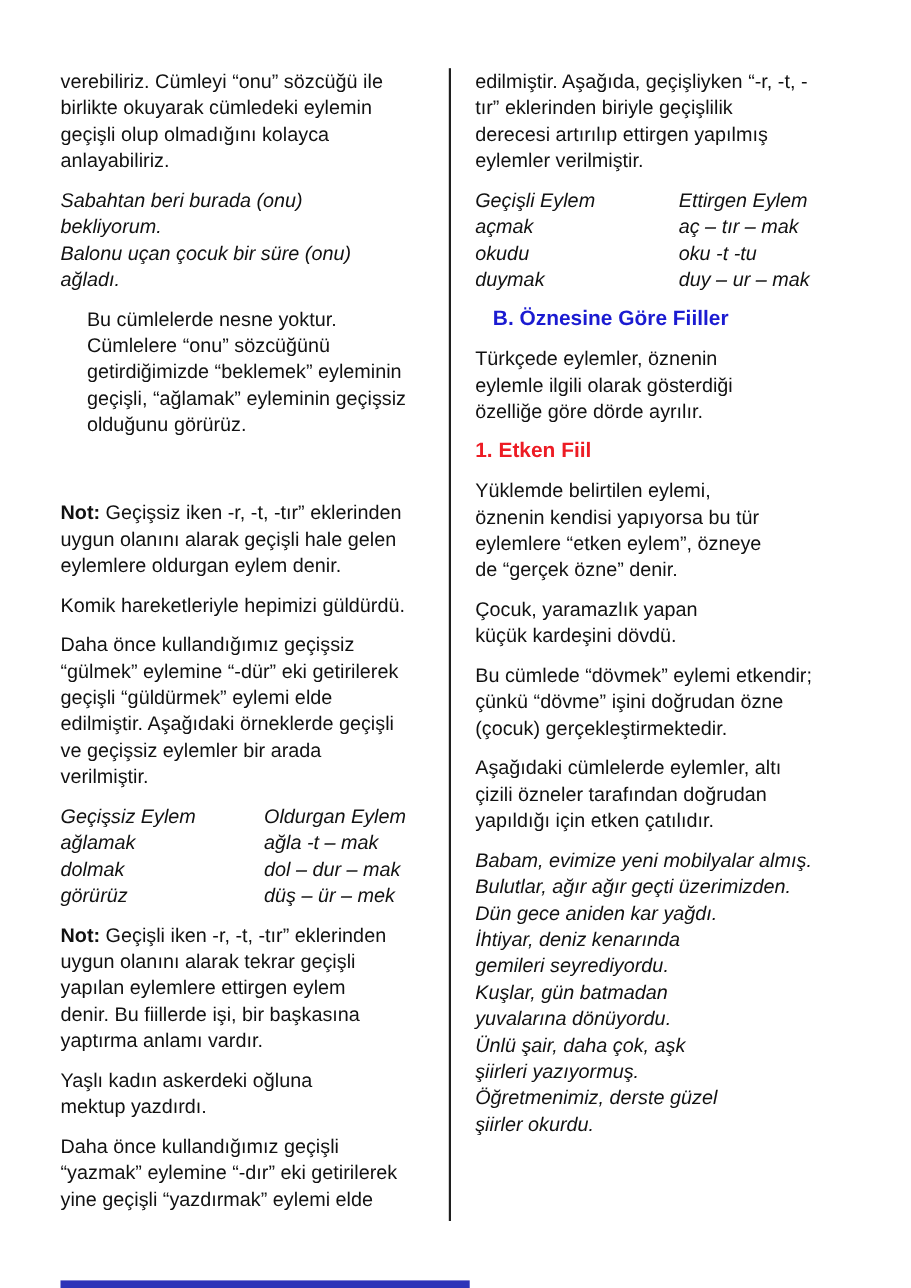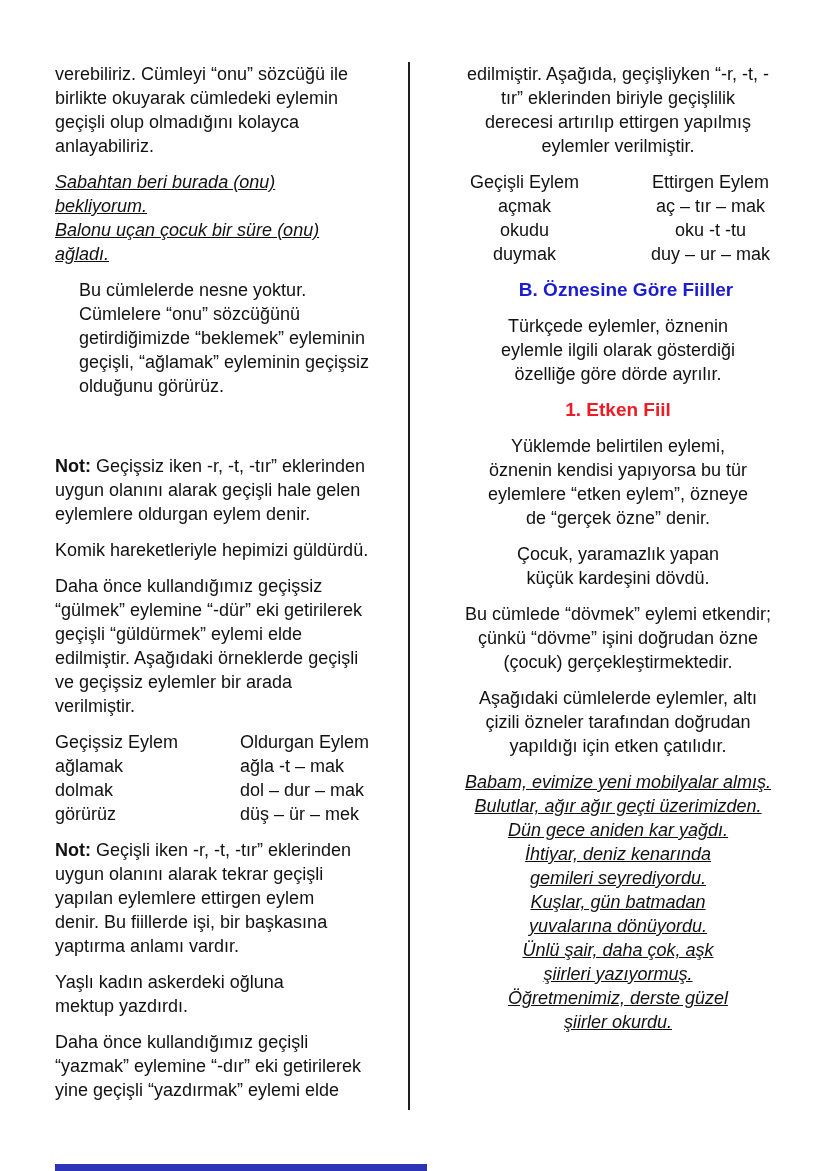--- a/index.html
+++ b/index.html
@@ -23,47 +23,48 @@
     width:828px;height:1171px;
     overflow:hidden;
     background:var(--page-bg);
   }
   .column{
     position:absolute;
     top:62px;
     line-height:24px;
   }
   .col-left{left:55px;width:355px;}
-  .col-right{left:432px;width:372px;text-align:center;}
+  .col-right{left:432px;width:372px;}
   .divider{
     position:absolute;
     left:408px;top:62px;
     width:2px;height:1048px;
     background:var(--divider-color);
   }
   p{
     margin:0 0 12px 0;
     white-space:pre-line;
   }
   p.big-gap{margin-bottom:56px;margin-left:24px;}
-  .italic{font-style:italic;text-decoration:underline;}
+  .italic{font-style:italic;}
   .note-label{font-weight:bold;}
   .heading-blue{
     color:var(--accent-blue);
     font-weight:bold;
     font-size:19px;
     margin:2px 0 12px 16px;
   }
   .heading-red{
     color:var(--accent-red);
     font-weight:bold;
     font-size:19px;
     margin:2px 0 12px 0;
   }
   .conv-table{
+    font-style:italic;
     margin:0 0 12px 0;
   }
   .conv-row{display:flex;}
   .conv-c1{width:185px;flex:0 0 185px;}
   .conv-c2{flex:1;}
   .bottom-bar{
     position:absolute;
     left:55px;bottom:0;
     width:372px;height:7px;
     background:var(--bottom-bar);

